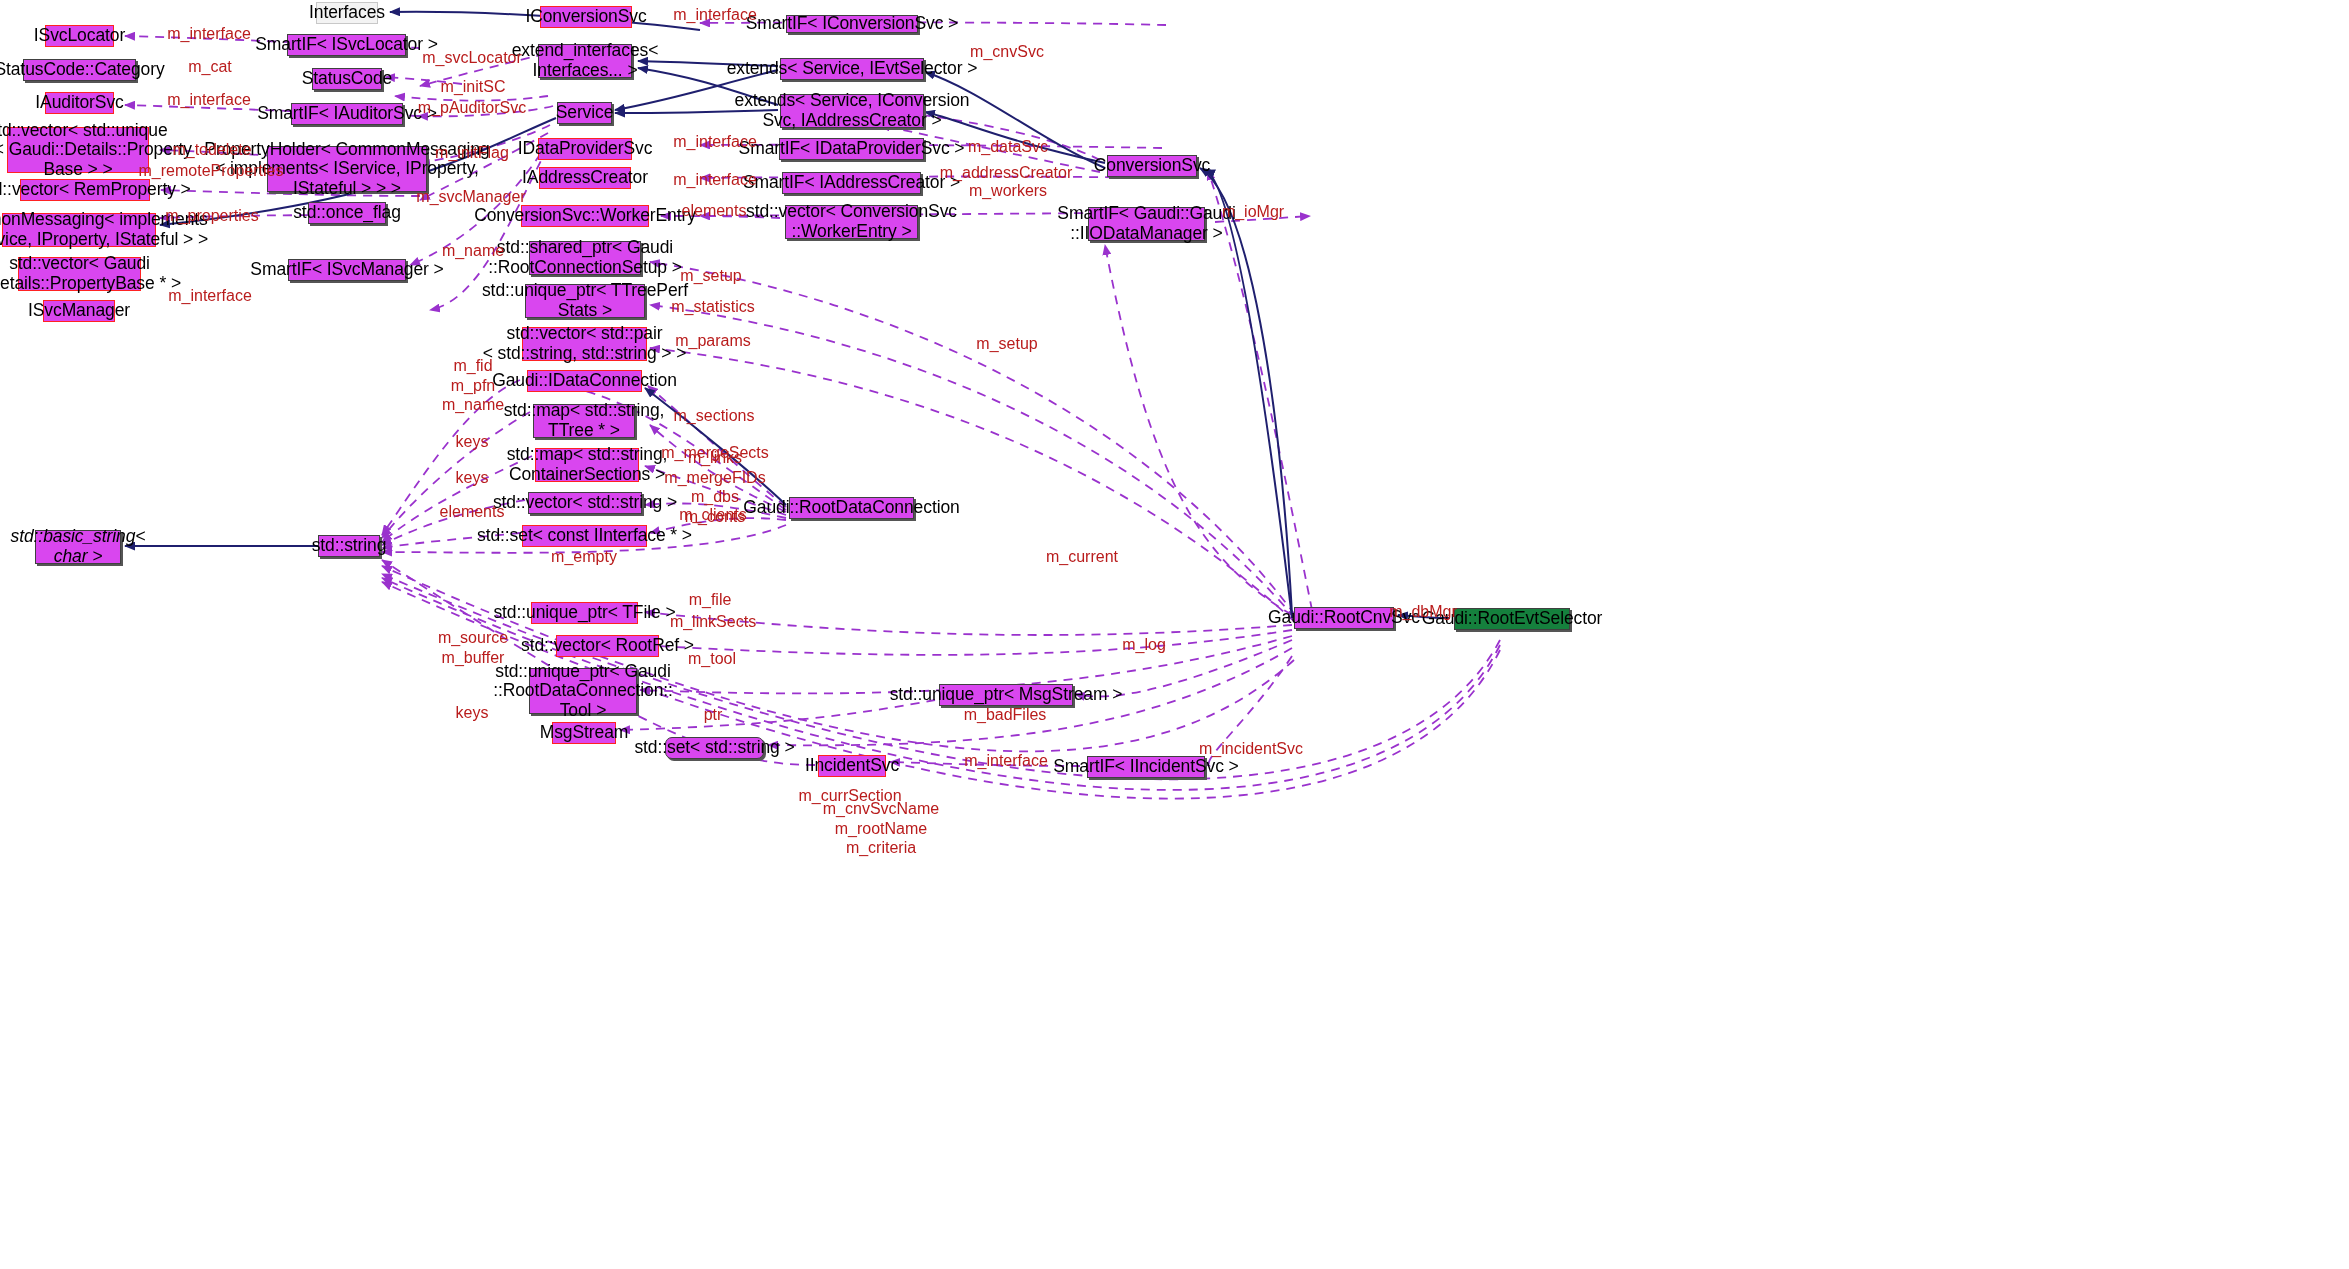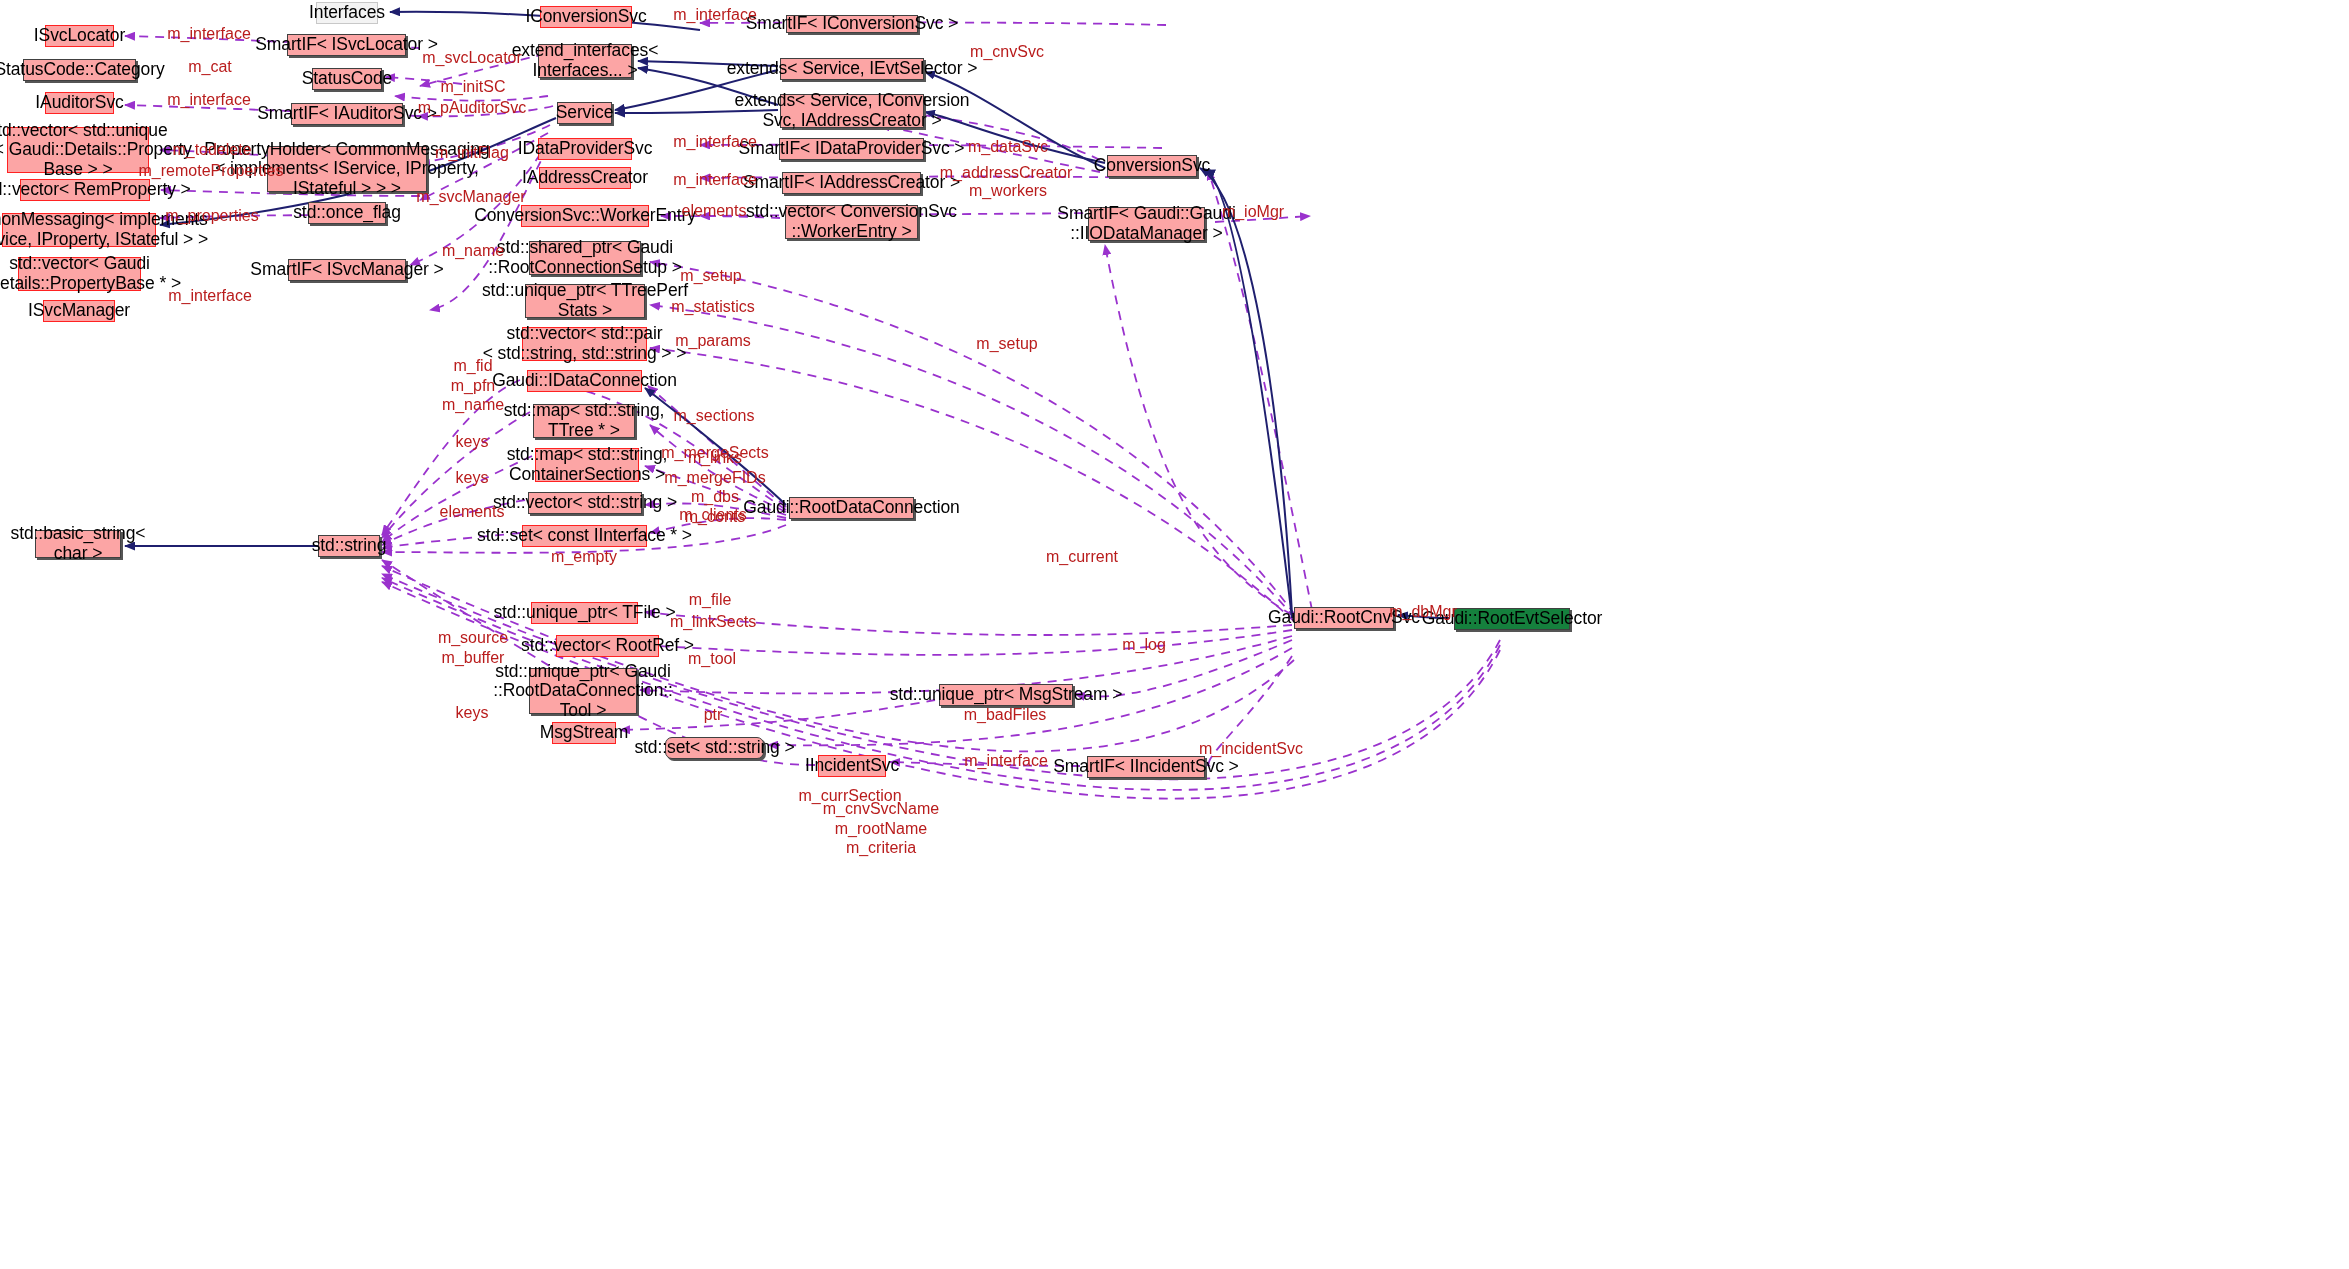--- a/index.html
+++ b/index.html
@@ -22,21 +22,21 @@
     height: 1269px;
     pointer-events: none;
   }
   .node {
     position: absolute;
     box-sizing: border-box;
     display: flex;
     align-items: center;
     justify-content: center;
     text-align: center;
-    background: #fca5a5;
+    background: #d946ef;
     color: #000000;
     font-size: 17.5px;
     line-height: 1.12;
     letter-spacing: -0.1px;
     white-space: pre;
     z-index: 5;
   }
   
   .node.grey {
     border: 1px solid #404040;
@@ -215,21 +215,21 @@
       <div class="node red" style="left: 522px; top: 327px; width: 125px; height: 34px;"><span>std::vector&lt; std::pair
 &lt; std::string, std::string &gt; &gt;</span></div>
       <div class="node red" style="left: 527px; top: 370px; width: 115px; height: 22px;"><span>Gaudi::IDataConnection</span></div>
       <div class="node grey" style="left: 533px; top: 404px; width: 102px; height: 34px;"><span>std::map&lt; std::string,
 TTree * &gt;</span></div>
       <div class="node red" style="left: 535px; top: 448px; width: 104px; height: 34px;"><span>std::map&lt; std::string,
 ContainerSections &gt;</span></div>
       <div class="node grey" style="left: 528px; top: 492px; width: 114px; height: 22px;"><span>std::vector&lt; std::string &gt;</span></div>
       <div class="node grey" style="left: 789px; top: 497px; width: 125px; height: 22px;"><span>Gaudi::RootDataConnection</span></div>
       <div class="node red" style="left: 522px; top: 525px; width: 125px; height: 22px;"><span>std::set&lt; const IInterface * &gt;</span></div>
-      <div class="node grey" style="left: 35px; top: 530px; width: 86px; height: 28px;"><span>std::basic_string&lt;
+      <div class="node grey" style="left: 35px; top: 530px; width: 86px; height: 34px; font-style: italic;"><span>std::basic_string&lt;
 char &gt;</span></div>
       <div class="node grey" style="left: 318px; top: 535px; width: 62px; height: 22px;"><span>std::string</span></div>
       <div class="node red" style="left: 531px; top: 602px; width: 107px; height: 22px;"><span>std::unique_ptr&lt; TFile &gt;</span></div>
       <div class="node grey" style="left: 1294px; top: 607px; width: 100px; height: 22px;"><span>Gaudi::RootCnvSvc</span></div>
       <div class="node focus" style="left: 1454px; top: 608px; width: 116px; height: 22px;"><span>Gaudi::RootEvtSelector</span></div>
       <div class="node red" style="left: 556px; top: 635px; width: 103px; height: 22px;"><span>std::vector&lt; RootRef &gt;</span></div>
       <div class="node grey" style="left: 529px; top: 668px; width: 108px; height: 46px;"><span>std::unique_ptr&lt; Gaudi
 ::RootDataConnection::
 Tool &gt;</span></div>
       <div class="node grey" style="left: 939px; top: 684px; width: 134px; height: 22px;"><span>std::unique_ptr&lt; MsgStream &gt;</span></div>

